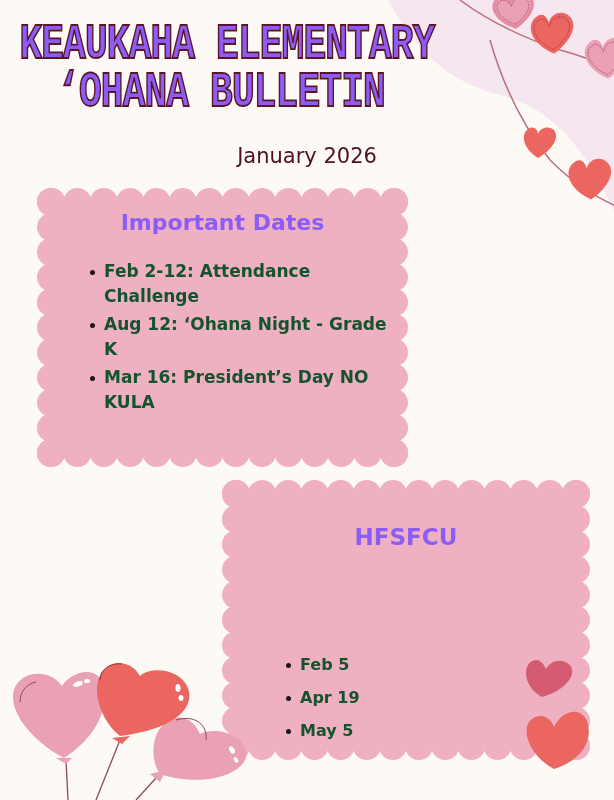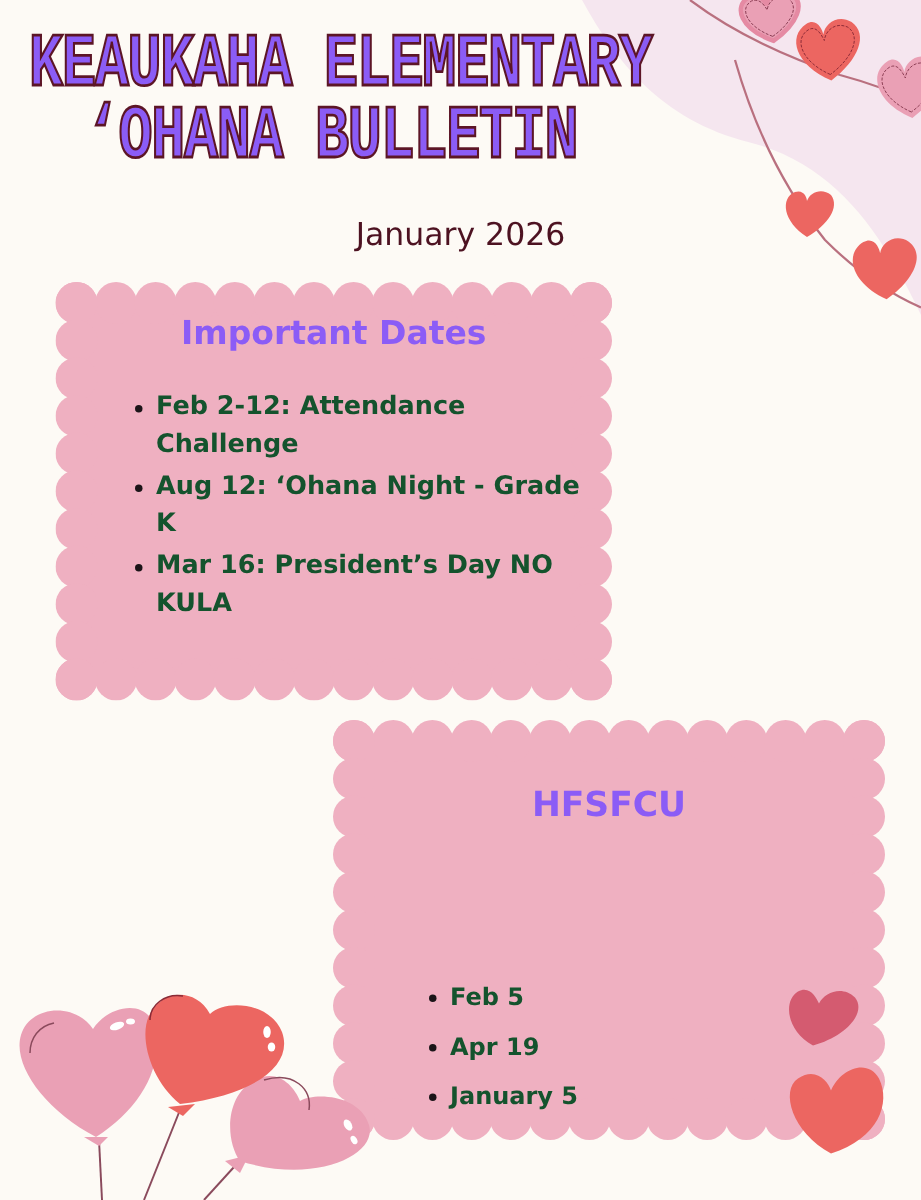--- a/index.html
+++ b/index.html
@@ -266,21 +266,21 @@
           <circle cx="354" cy="266" r="14"></circle>
         </g>
     </svg>
     <div class="content">
       <h2 class="box-title">
         <span style="display:block">HFSFCU</span>
       </h2>
       <ul>
         <li>Feb 5</li>
         <li>Apr 19</li>
-        <li>January 5</li>
+        <li>May 5</li>
       </ul>
     </div>
   </section>
 
   <svg class="deco" style="left:520px;top:655px;z-index:3;" width="80" height="120" viewBox="0 0 80 120">
     <path d="M22 42 C 4 32, 2 12, 12 6 C 20 2, 24 10, 26 14 C 30 6, 42 2, 50 10 C 58 20, 44 36, 22 42 Z" fill="#d45b70"></path>
     <path d="M34 114 C 8 100, 0 72, 12 64 C 24 56, 32 66, 34 72 C 40 58, 58 50, 66 64 C 74 80, 66 104, 34 114 Z" fill="#ec6661"></path>
   </svg>
 
   <svg class="deco" style="left:0;top:640px;z-index:3;" width="260" height="160" viewBox="0 0 260 160">

